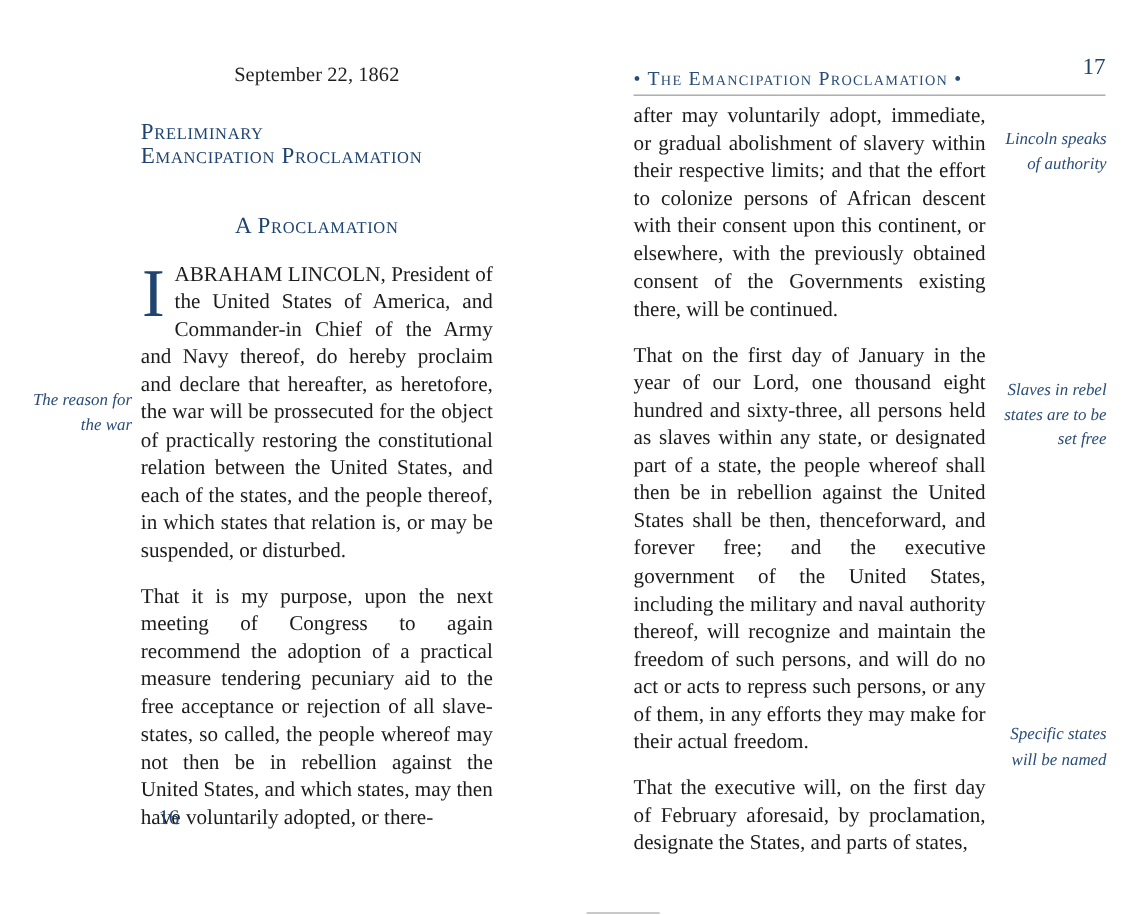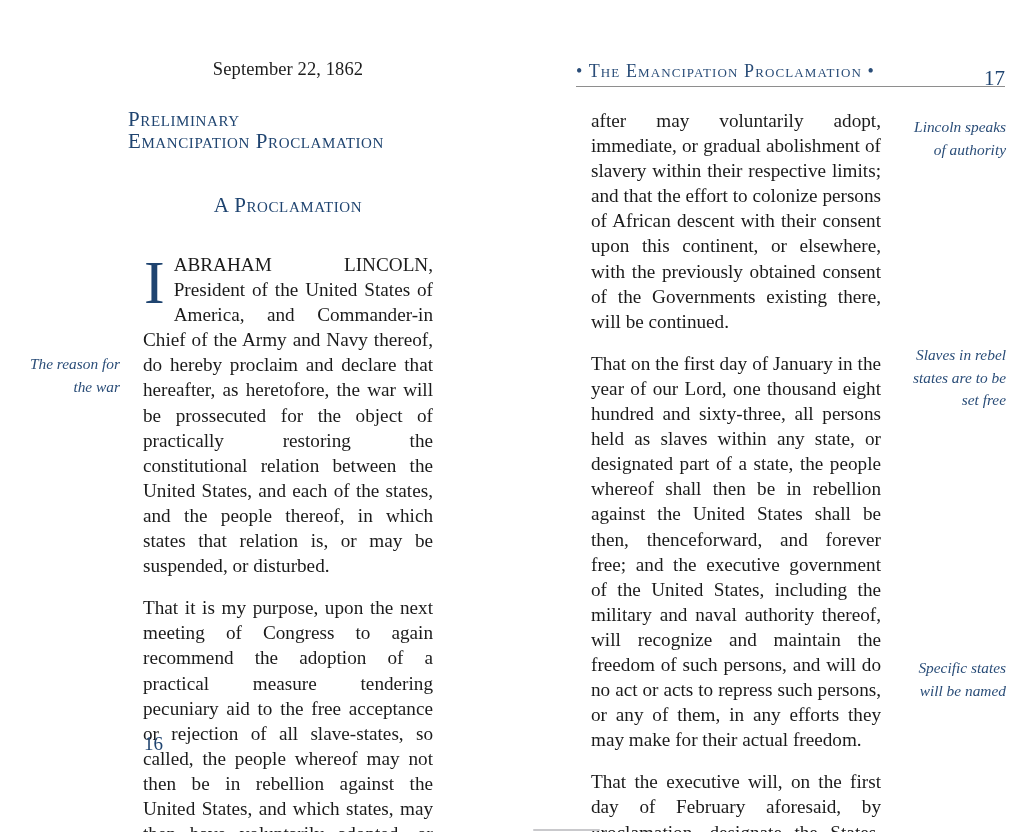--- a/index.html
+++ b/index.html
@@ -78,21 +78,21 @@
     font-size: 19.2px;
     line-height: 25.1px;
     text-align: justify;
     text-justify: inter-word;
     color: #1b1b1b;
   }
   .col-left  { left: 128px; top: 237px; }
   .col-right { left: 576px; top: 93px;  }
 
   .col p {
-    margin: 15px;
+    margin: 0;
     text-indent: 0;
   }
   .col p + p { margin-top: 17px; }
 
   .dropcap-para {
     position: relative;
   }
   .dropcap {
     float: left;
     color: #1f4470;
@@ -102,21 +102,21 @@
     font-family: "Liberation Serif", "DejaVu Serif", serif;
   }
 
   
   .folio {
     position: absolute;
     color: #1f4470;
     font-size: 19px;
   }
   .folio-left  { left: 144px; top: 733px; }
-  .folio-right { right: 19px; top: 66px; font-size: 21px; }
+  .folio-right { right: 19px; top: 48px; font-size: 21px; }
 
   
   .running-head {
     position: absolute;
     left: 576px;
     top: 61px;
     color: #2a4d78;
     font-size: 18px;
     font-variant: small-caps;
     letter-spacing: 1.1px;

